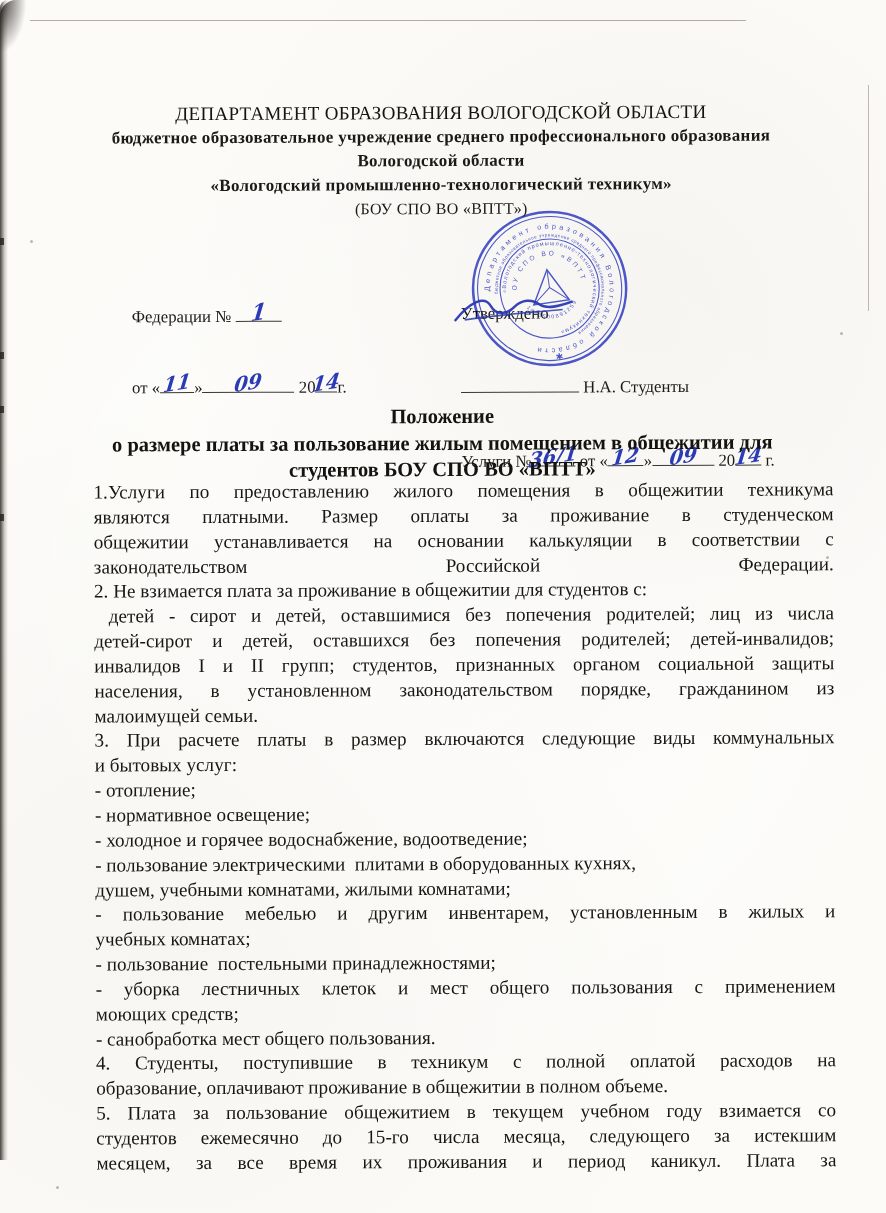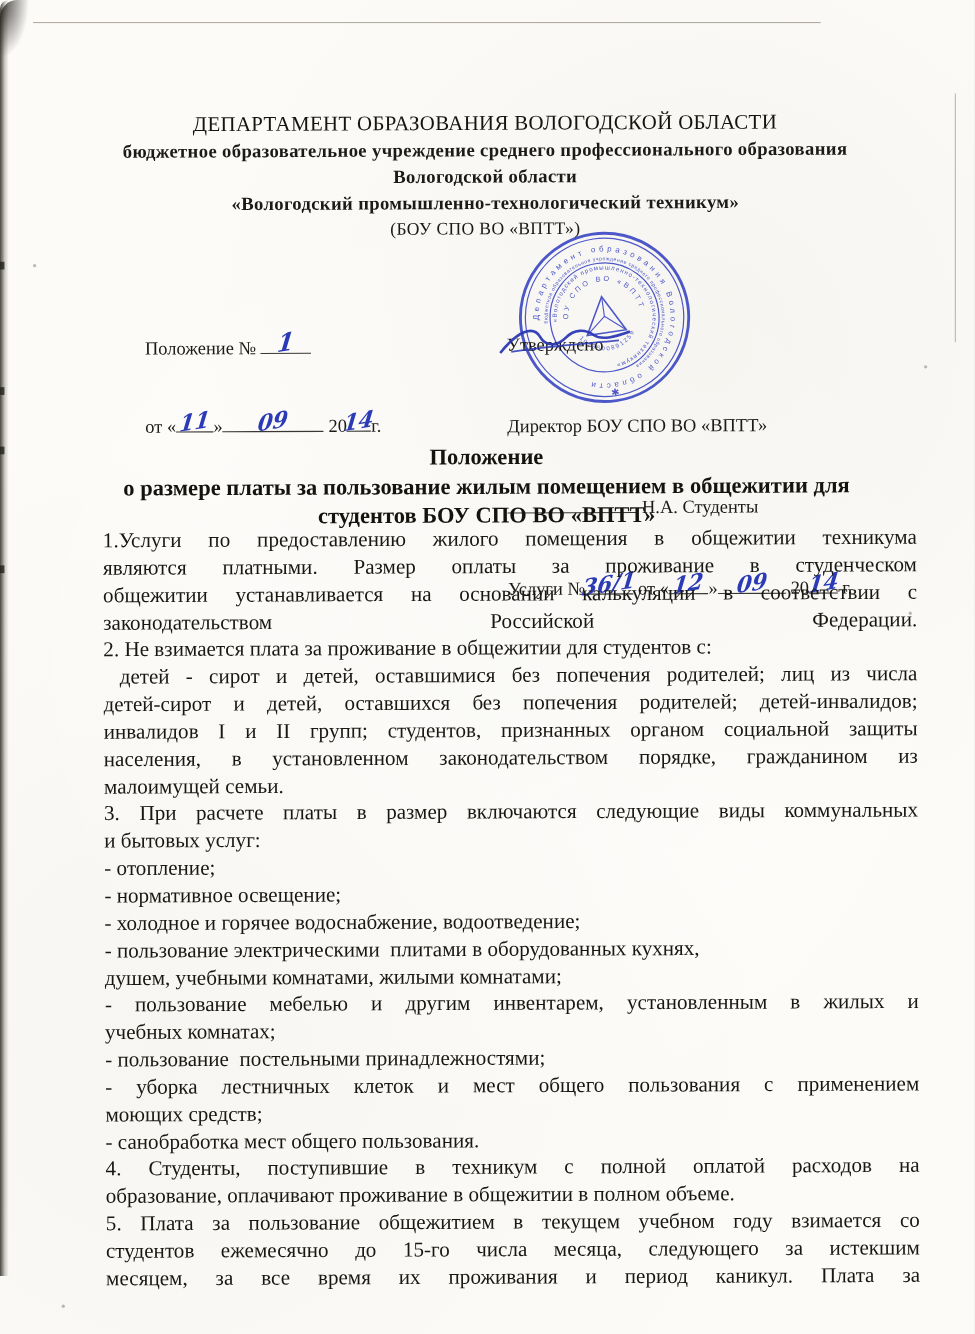--- a/index.html
+++ b/index.html
@@ -77,27 +77,26 @@
 
     <div class="hdr">
       <div class="h1">ДЕПАРТАМЕНТ  ОБРАЗОВАНИЯ ВОЛОГОДСКОЙ ОБЛАСТИ</div>
       <div class="h2">бюджетное образовательное учреждение среднего профессионального образования</div>
       <div class="h3">Вологодской области</div>
       <div class="h4">«Вологодский промышленно-технологический техникум»</div>
       <div class="h5">(БОУ СПО ВО «ВПТТ»)</div>
     </div>
 
     <div class="ap ap-left">
-      <div><span>Положение № </span><span class="blank w46"><span class="hw big">1</span></span></div>
+      <div><span>Федерации № </span><span class="blank w46"><span class="hw big">1</span></span></div>
       <div><span>от «</span><span class="blank w34"><span class="hw">11</span></span><span>»</span><span class="blank w92"><span class="hw">09</span></span><span> 20</span><span class="blank w22"><span class="hw">14</span></span><span>г.</span></div>
     </div>
 
     <div class="ap ap-right">
       <div>Утверждено</div>
-      <div>Директор БОУ СПО ВО «ВПТТ»</div>
       <div><span class="blank w118"></span><span> Н.А. Студенты</span></div>
       <div><span>Услуги №</span><span class="blank w44"><span class="hw">36/1</span></span><span> от «</span><span class="blank w36"><span class="hw">12</span></span><span>»</span><span class="blank w62"><span class="hw">09</span></span><span> 20</span><span class="blank w26"><span class="hw">14</span></span><span> г.</span></div>
       
       <svg class="sig" width="128" height="36" viewBox="0 0 128 36">
         <path d="M4,28 C20,8 34,3 40,13 C45,22 55,23 64,14 C71,7 81,6 89,12 C96,17 108,14 122,9" stroke="#2a38b4" stroke-width="2.4" fill="none" opacity="0.95"></path>
         <path d="M14,27 C45,22 80,20 112,17" stroke="#2a38b4" stroke-width="1.6" fill="none" opacity="0.85"></path>
       </svg>
     </div>
 
     <svg class="stamp" viewBox="0 0 160 160">

